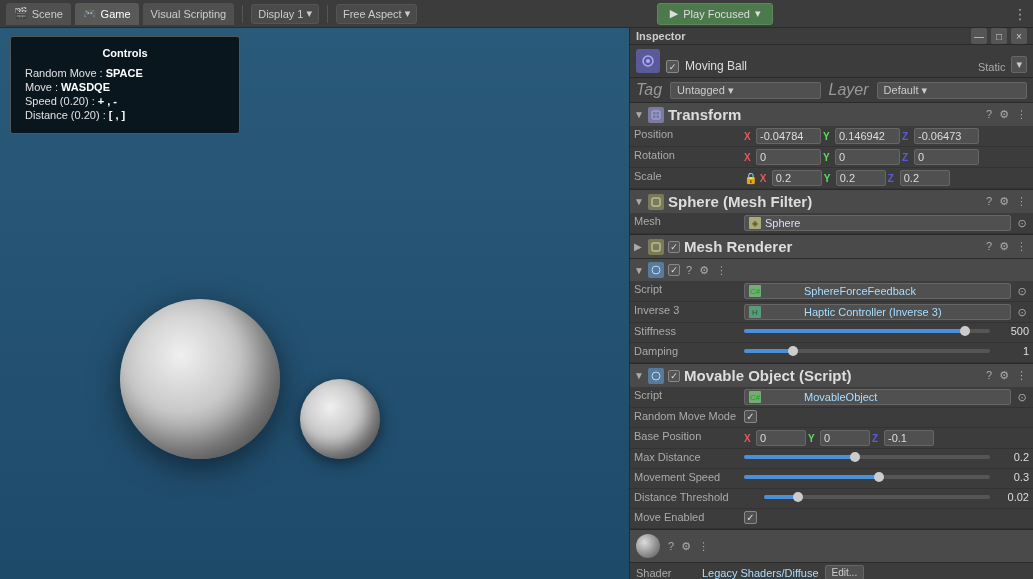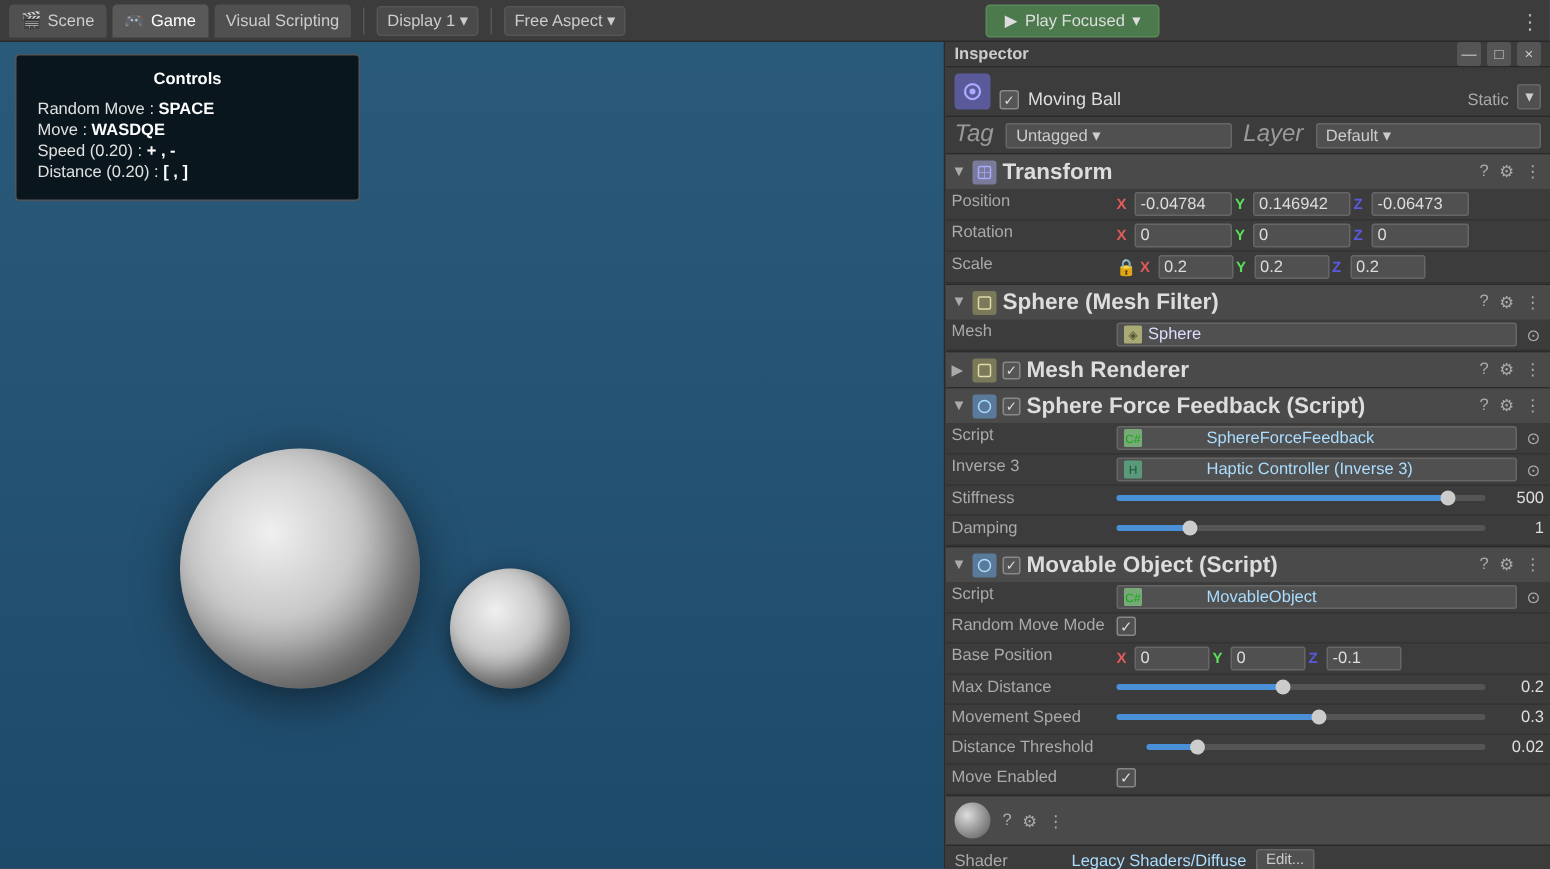--- a/index.html
+++ b/index.html
@@ -106,21 +106,21 @@
 
     .scale-lock { display: flex; align-items: center; gap: 2px; }
     .lock-icon { color: #888; font-size: 11px; }
 
     
     .mat-header { display: flex; align-items: center; gap: 6px; padding: 4px 6px; background: #4a4a4a; border-bottom: 1px solid #2a2a2a; }
     .mat-sphere { width: 24px; height: 24px; border-radius: 50%; background: radial-gradient(circle at 35% 35%, #ddd, #888 60%, #555); flex-shrink: 0; }
     .mat-name { color: #ddd; font-size: 11px; font-weight: bold; flex: 1; }
     .mat-row { display: flex; align-items: center; padding: 2px 6px; gap: 6px; }
     .mat-label { color: #aaa; font-size: 11px; width: 60px; }
-    .mat-value { color: #adf; font-size: 11px; margin-left: 12px; }
+    .mat-value { color: #adf; font-size: 11px; }
     .mat-edit-btn { background: #505050; border: 1px solid #666; border-radius: 2px; color: #ccc; font-size: 10px; padding: 1px 6px; cursor: pointer; }
   </style>
 </head>
 <body>
 
 <div class="top-toolbar">
   <div class="toolbar-tab">
     <span>🎬</span>
     <span>Scene</span>
   </div>
@@ -337,21 +337,20 @@
 
     <div class="component">
       <div class="component-header">
         <span class="chevron">▼</span>
         <div class="comp-icon" style="background:#5a7a9a;">
           <svg width="10" height="10" viewBox="0 0 10 10">
               <circle cx="5" cy="5" r="4" fill="none" stroke="#adf" stroke-width="1"></circle>
             </svg>
         </div>
         <div class="obj-checkbox checked" style="width:12px;height:12px;"></div>
-        <span class="comp-name">Sphere Force Feedback (Script)</span>
         <div class="comp-actions">
           <span class="comp-action-btn">?</span>
           <span class="comp-action-btn">⚙</span>
           <span class="comp-action-btn">⋮</span>
         </div>
       </div>
 
       <div class="prop-row">
         <span class="prop-label">Script</span>
         <div class="prop-value">

